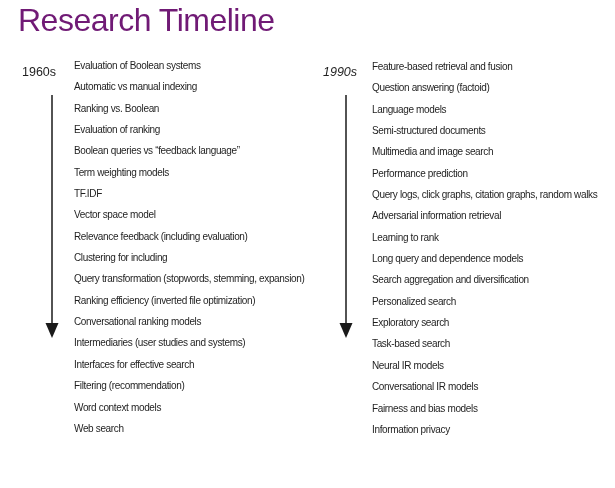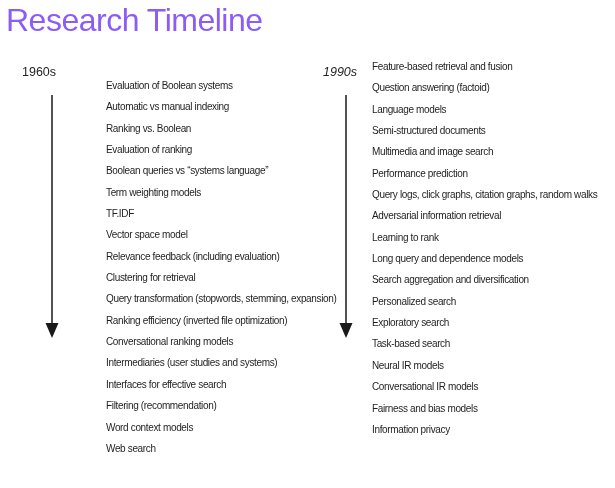--- a/index.html
+++ b/index.html
@@ -6,26 +6,26 @@
   body {
     width: 615px;
     height: 488px;
     background: #ffffff;
     position: relative;
     overflow: hidden;
     font-family: "Liberation Sans", sans-serif;
   }
   .slide-title {
     position: absolute;
-    left: 6px;
+    left: 18px;
     top: 2px;
     font-size: 32px;
     font-weight: 400;
     letter-spacing: -0.5px;
-    color: #8b5cf6;
+    color: #701a75;
     white-space: nowrap;
   }
   .decade-label {
     position: absolute;
     font-size: 12.5px;
     color: #1f1f1f;
     white-space: nowrap;
   }
   .decade-left  { left: 22px;  top: 65px; text-align: center; }
   .decade-right { left: 323px; top: 65px; font-style: italic; }
@@ -34,21 +34,21 @@
     width: 24px;
     height: 252px;
     top: 92px;
   }
   .arrow-left  { left: 40px; }
   .arrow-right { left: 334px; }
   .items {
     position: absolute;
     width: 310px;
   }
-  .items-left  { left: 74px;  top: 75px; margin-left: 32px; }
+  .items-left  { left: 74px;  top: 55px; }
   .items-right { left: 372px; top: 56px; }
   .item {
     height: 21.35px;
     line-height: 21.35px;
     font-size: 10px;
     letter-spacing: -0.35px;
     color: #1e1e1e;
     white-space: nowrap;
   }
 </style>
@@ -62,26 +62,26 @@
 <svg class="arrow-svg arrow-left" viewBox="0 0 24 252">
   <line x1="12" y1="3" x2="12" y2="233" stroke="#1a1a1a" stroke-width="1.5"></line>
   <polygon points="5.5,231 18.5,231 12,246" fill="#1a1a1a"></polygon>
 </svg>
 
 <div class="items items-left">
     <div class="item">Evaluation of Boolean systems</div>
     <div class="item">Automatic vs manual indexing</div>
     <div class="item">Ranking vs. Boolean</div>
     <div class="item">Evaluation of ranking</div>
-    <div class="item">Boolean queries vs “systems language”</div>
+    <div class="item">Boolean queries vs “feedback language”</div>
     <div class="item">Term weighting models</div>
     <div class="item">TF.IDF</div>
     <div class="item">Vector space model</div>
     <div class="item">Relevance feedback (including evaluation)</div>
-    <div class="item">Clustering for retrieval</div>
+    <div class="item">Clustering for including</div>
     <div class="item">Query transformation (stopwords, stemming, expansion)</div>
     <div class="item">Ranking efficiency (inverted file optimization)</div>
     <div class="item">Conversational ranking models</div>
     <div class="item">Intermediaries (user studies and systems)</div>
     <div class="item">Interfaces for effective search</div>
     <div class="item">Filtering (recommendation)</div>
     <div class="item">Word context models</div>
     <div class="item">Web search</div>
   </div>
 

